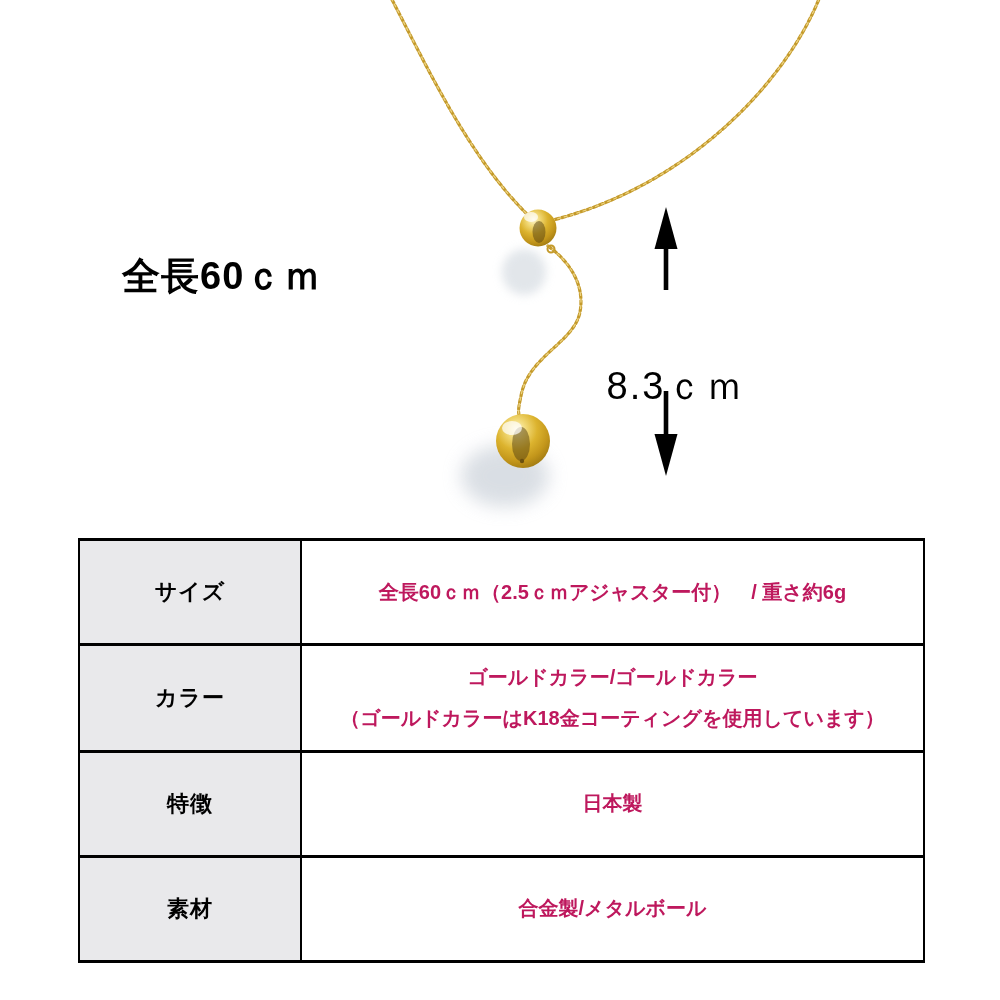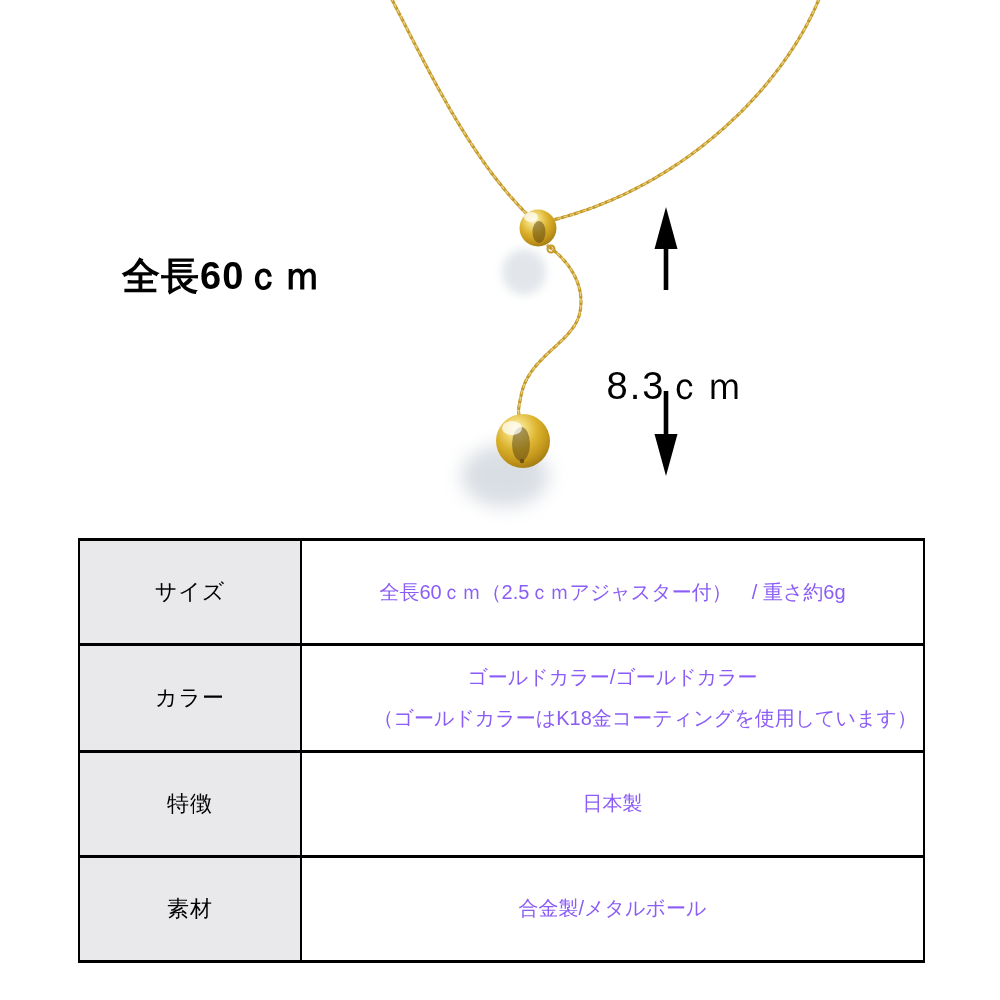--- a/index.html
+++ b/index.html
@@ -24,24 +24,24 @@
     border-collapse:collapse;table-layout:fixed;background:#fff;
   }
   table.spec th,table.spec td{
     border:2px solid #000;
     border-top-width:3px;border-bottom-width:3px;
     text-align:center;vertical-align:middle;padding:0 6px;
   }
   table.spec tr{height:70px;}
   table.spec th{
     width:208px;background:#e9e9eb;
-    font-size:22px;font-weight:400;letter-spacing:1px;
+    font-size:22px;font-weight:700;letter-spacing:1px;
   }
-  table.spec td{font-size:20px;font-weight:400;color:#8b5cf6;}
-  table.spec td .line2{margin-top:14px;text-align:right;}
+  table.spec td{font-size:20px;font-weight:700;color:#be185d;}
+  table.spec td .line2{margin-top:14px;}
 </style>
 </head>
 <body>
 
 <div class="page">
 
   <svg class="necklace-svg" width="1000" height="540" viewBox="0 0 1000 540">
     <defs>
       <radialGradient id="gball" cx="0.38" cy="0.28" r="0.85">
         <stop offset="0" stop-color="#fdf5d0"></stop>

